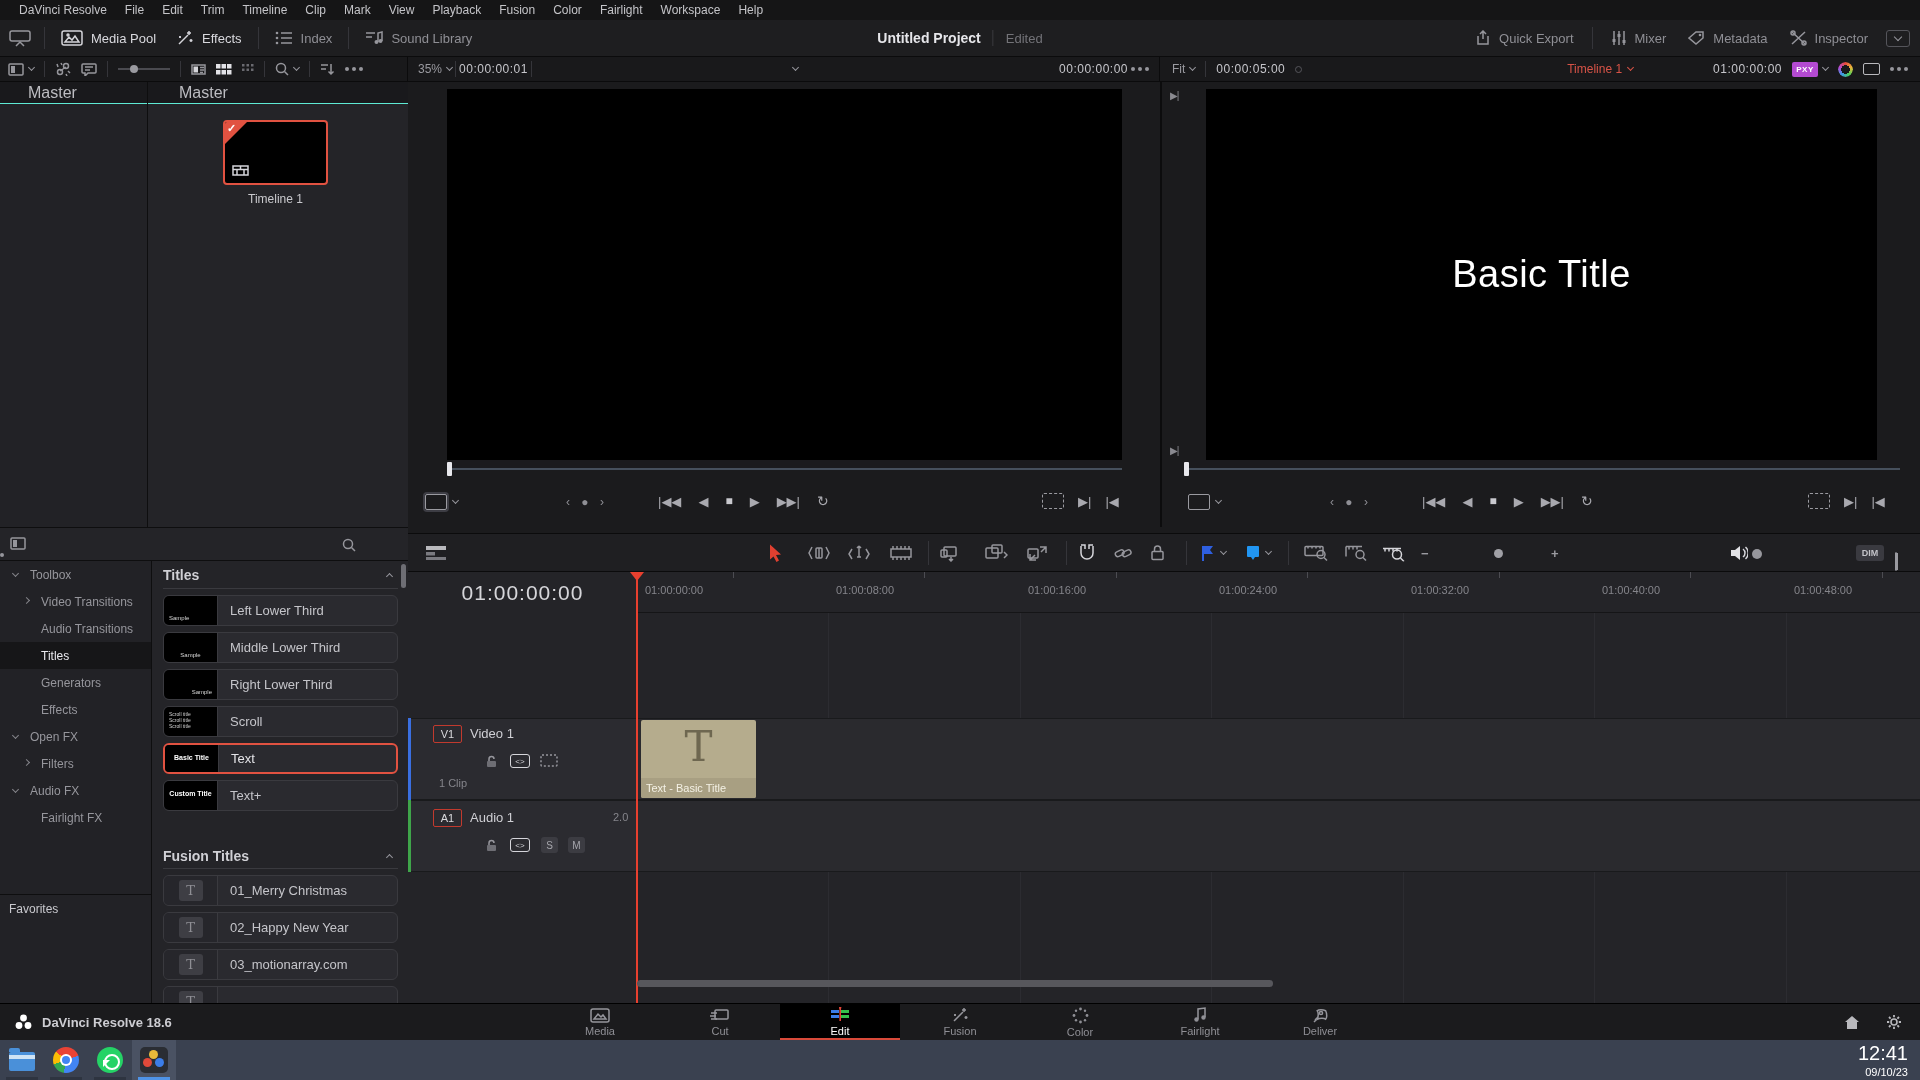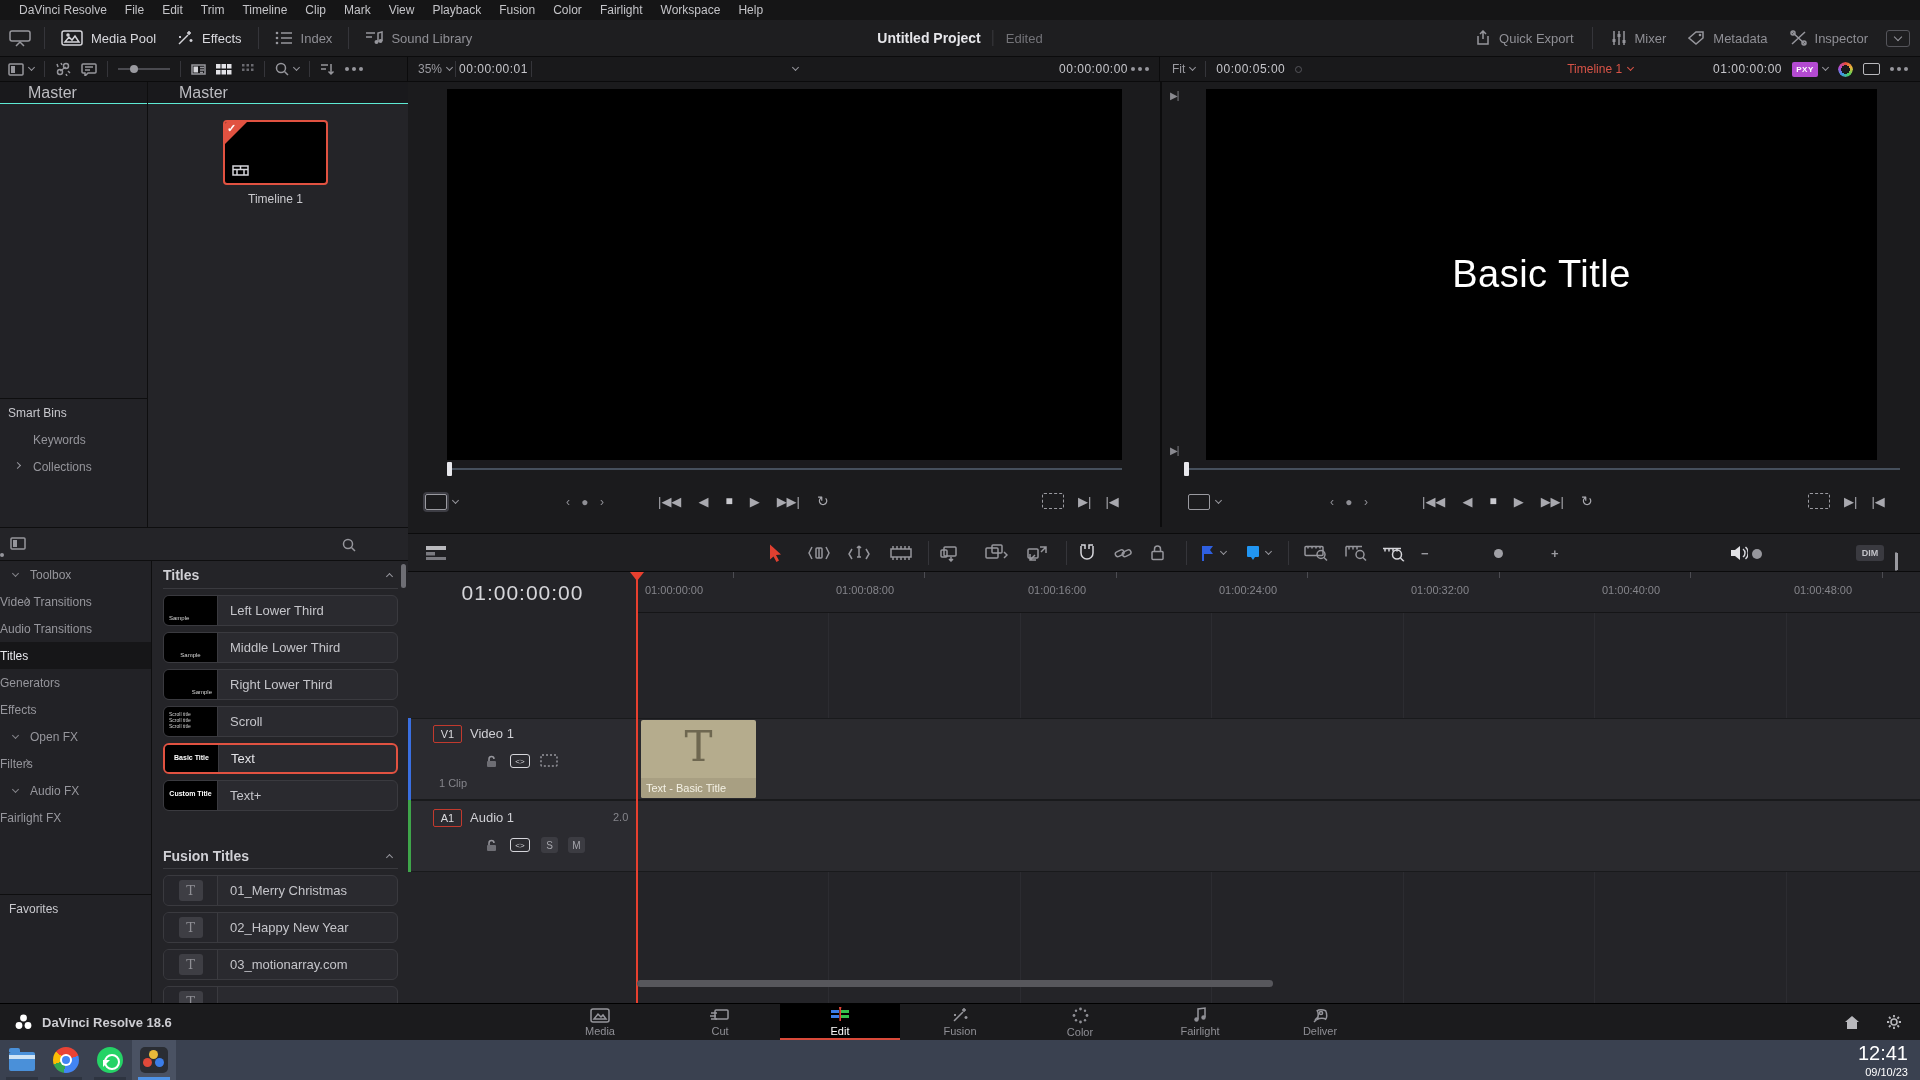--- a/index.html
+++ b/index.html
@@ -69,21 +69,21 @@
   .thumb-label{left:40px;top:110px;width:175px;text-align:center;font-size:12px;color:#c9c9cd}
 
   
   .effects{left:0;top:527px;width:408px;height:476px;background:#242428;border-top:1px solid #0e0e0f;overflow:hidden}
   .fx-hdr{height:33px;border-bottom:1px solid #0e0e0f;position:relative}
   .fx-tree{position:absolute;left:0;top:33px;width:152px;bottom:0;background:#222226;border-right:1px solid #0e0e0f;
            font-size:12px;color:#96969c}
   .tree-row{height:27px;display:flex;align-items:center;position:relative;white-space:nowrap}
   .tree-row .chv{position:absolute;border-color:#84848a}
   .t1{padding-left:30px}.t1 .chv{left:13px}
-  .t2{}.t2 .chv{left:24px}
+  .t2{padding-left:41px}.t2 .chv{left:24px}
   .tree-sel{background:#161618;color:#e9e9ee}
   .tree-bottom{position:absolute;left:0;right:0;top:333px;border-top:1px solid #0e0e0f}
   .tree-bottom .tree-row{color:#c9c9ce;padding-left:9px}
   .fx-list{position:absolute;left:153px;top:33px;right:0;bottom:0;overflow:hidden;padding:0 10px}
   .sec-hdr{height:28px;display:flex;align-items:center;font-size:14px;font-weight:bold;color:#d0d0d5;
            border-bottom:1px solid #3a3a3f;justify-content:space-between;padding-right:6px}
   .sec-hdr.fus{margin-top:32px;height:26px}
   .fx-item{height:31px;margin-top:6px;background:#2a2a2f;border:1px solid #3a3a3f;border-radius:6px;
            display:flex;align-items:center;overflow:hidden;position:relative}
   .fx-item.sel{border:2px solid #e15241}
@@ -435,28 +435,20 @@
       </span>
       <span class="rainbow"></span>
       <span class="rect-ic"></span>
       <span class="dots"></span>
     </div>
   </div>
 
   <div class="media-pool abs">
     <div class="bins abs">
       <div class="panel-hdr" style="padding-left:28px">Master</div>
-      <div class="smart abs">
-        <div class="smart-row" style="padding-left:8px;color:#c9c9ce">Smart Bins</div>
-        <div class="smart-row" style="padding-left:33px">Keywords</div>
-        <div class="smart-row" style="padding-left:33px;position:relative">
-          <span class="chv sm right" style="position:absolute;left:15px"></span>
-          <span>Collections</span>
-        </div>
-      </div>
     </div>
     <div class="mp-grid abs">
       <div class="panel-hdr" style="padding-left:31px">Master</div>
       <div class="thumb-card abs">
         <div class="thumb-corner abs"></div>
         <div class="thumb-check abs">✓</div>
         <svg class="abs" style="left:7px;bottom:7px" width="17" height="11" viewBox="0 0 17 11">
           <rect class="icw" x="1" y="1" width="15" height="9"></rect>
             <path class="icw" d="M1 4.5h15M8.5 1v3.5M5 4.5V10M12 4.5V10"></path>
         </svg>

